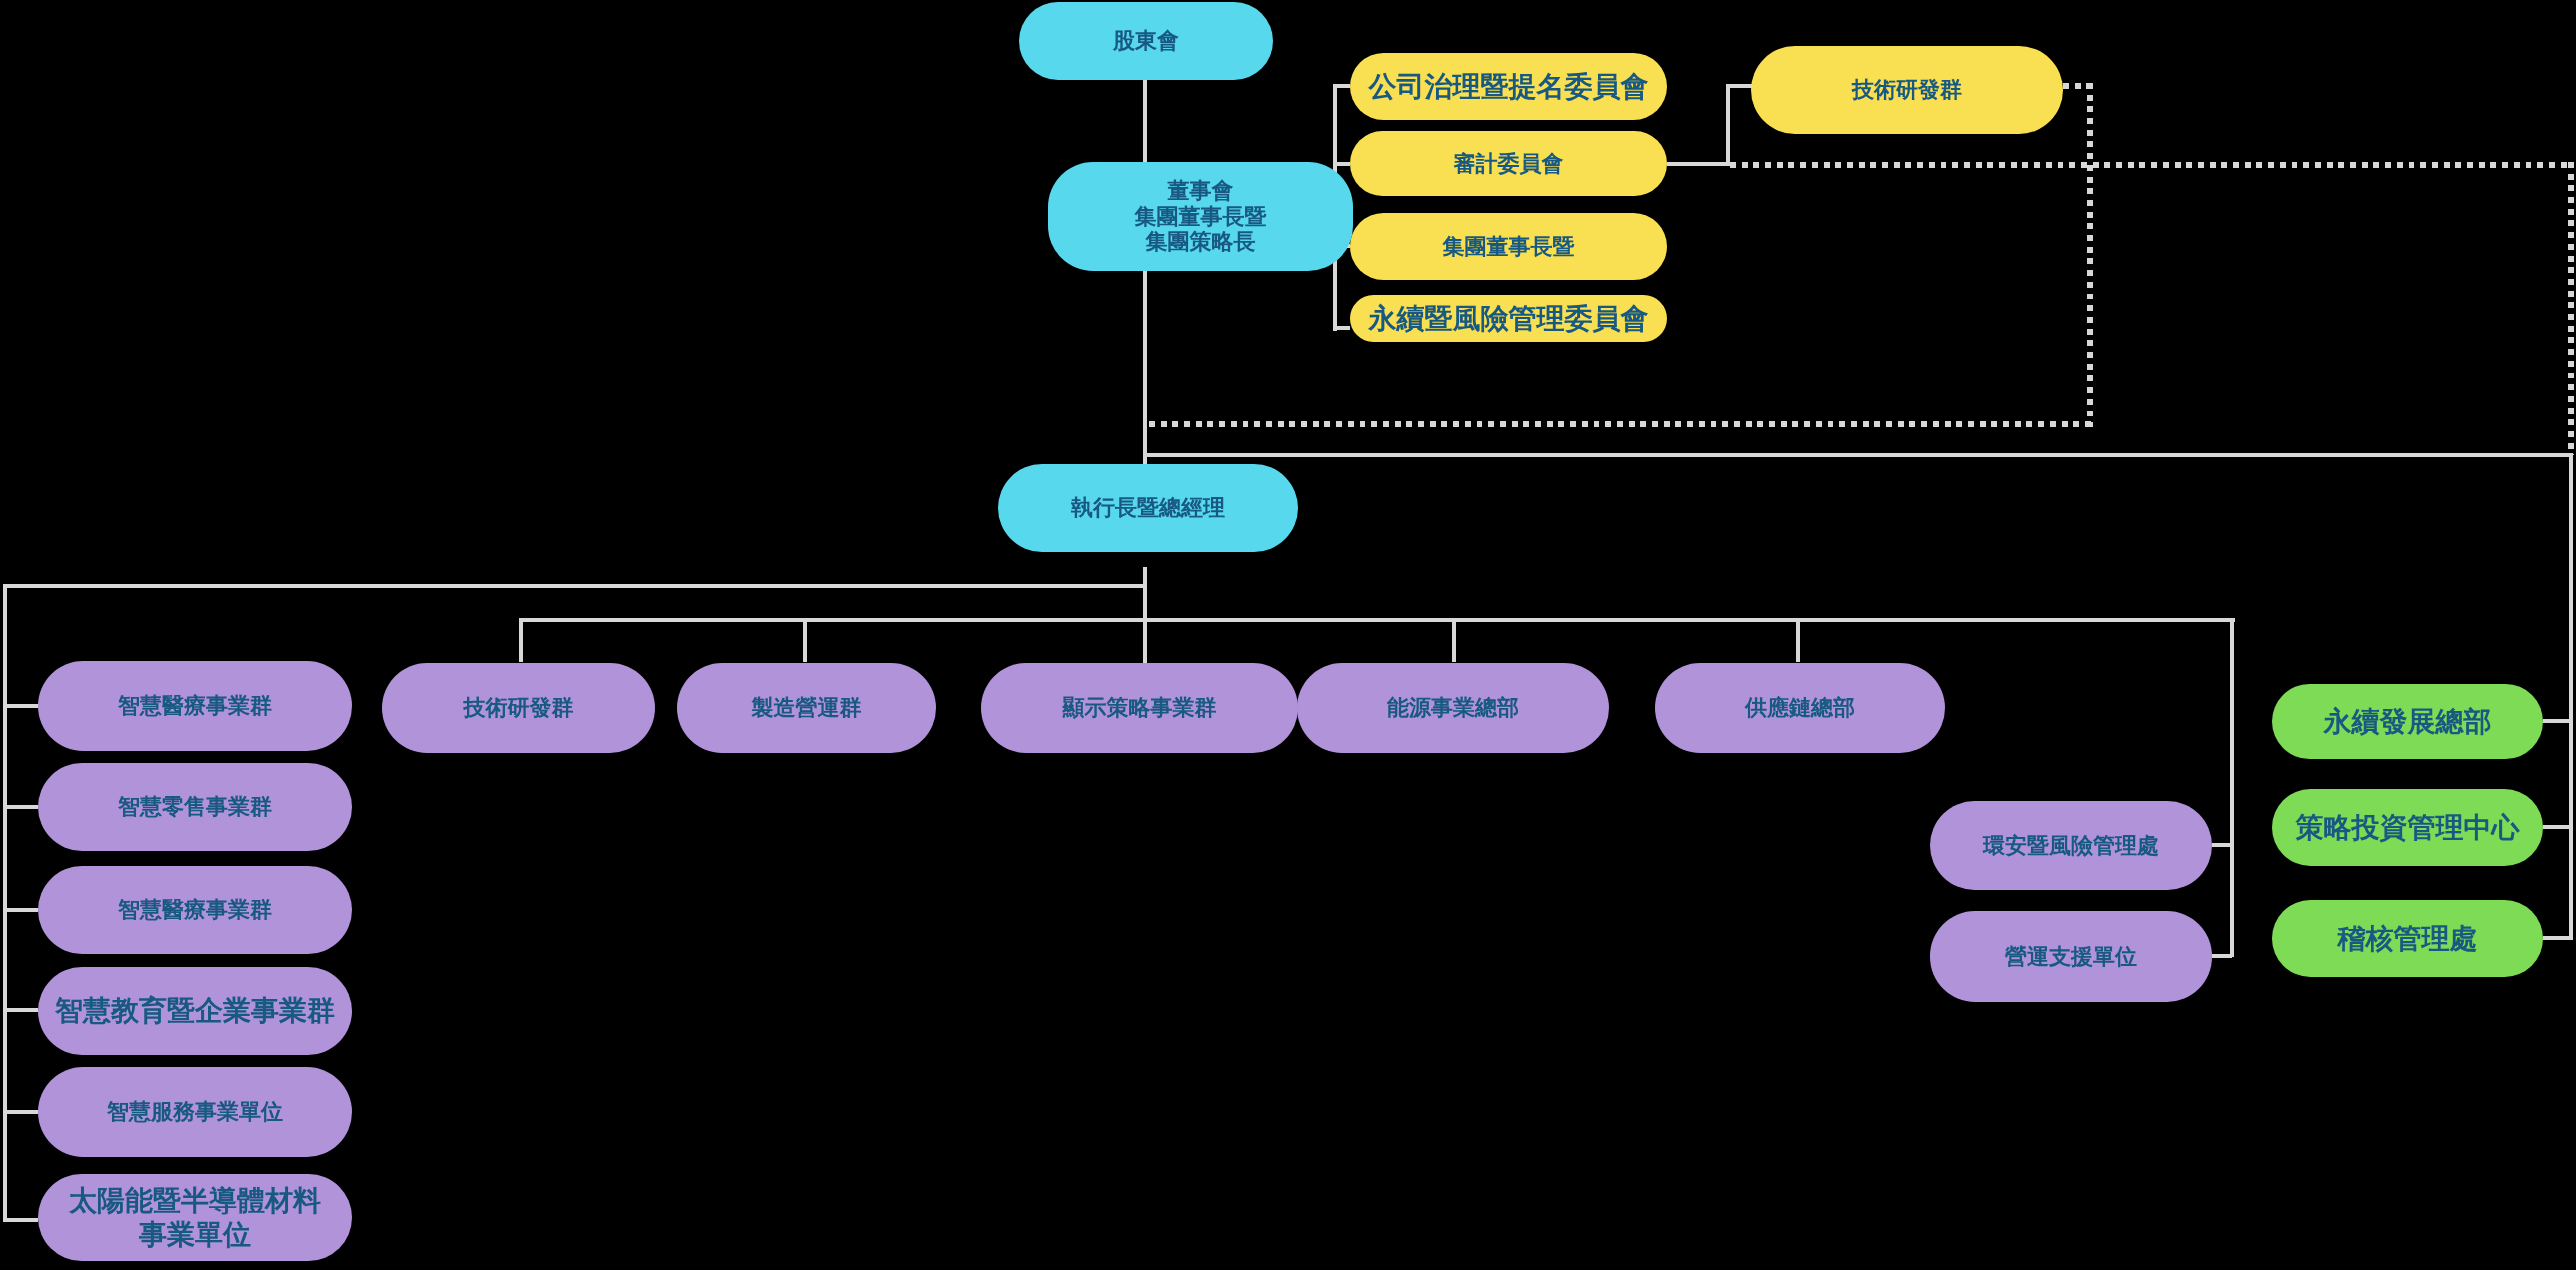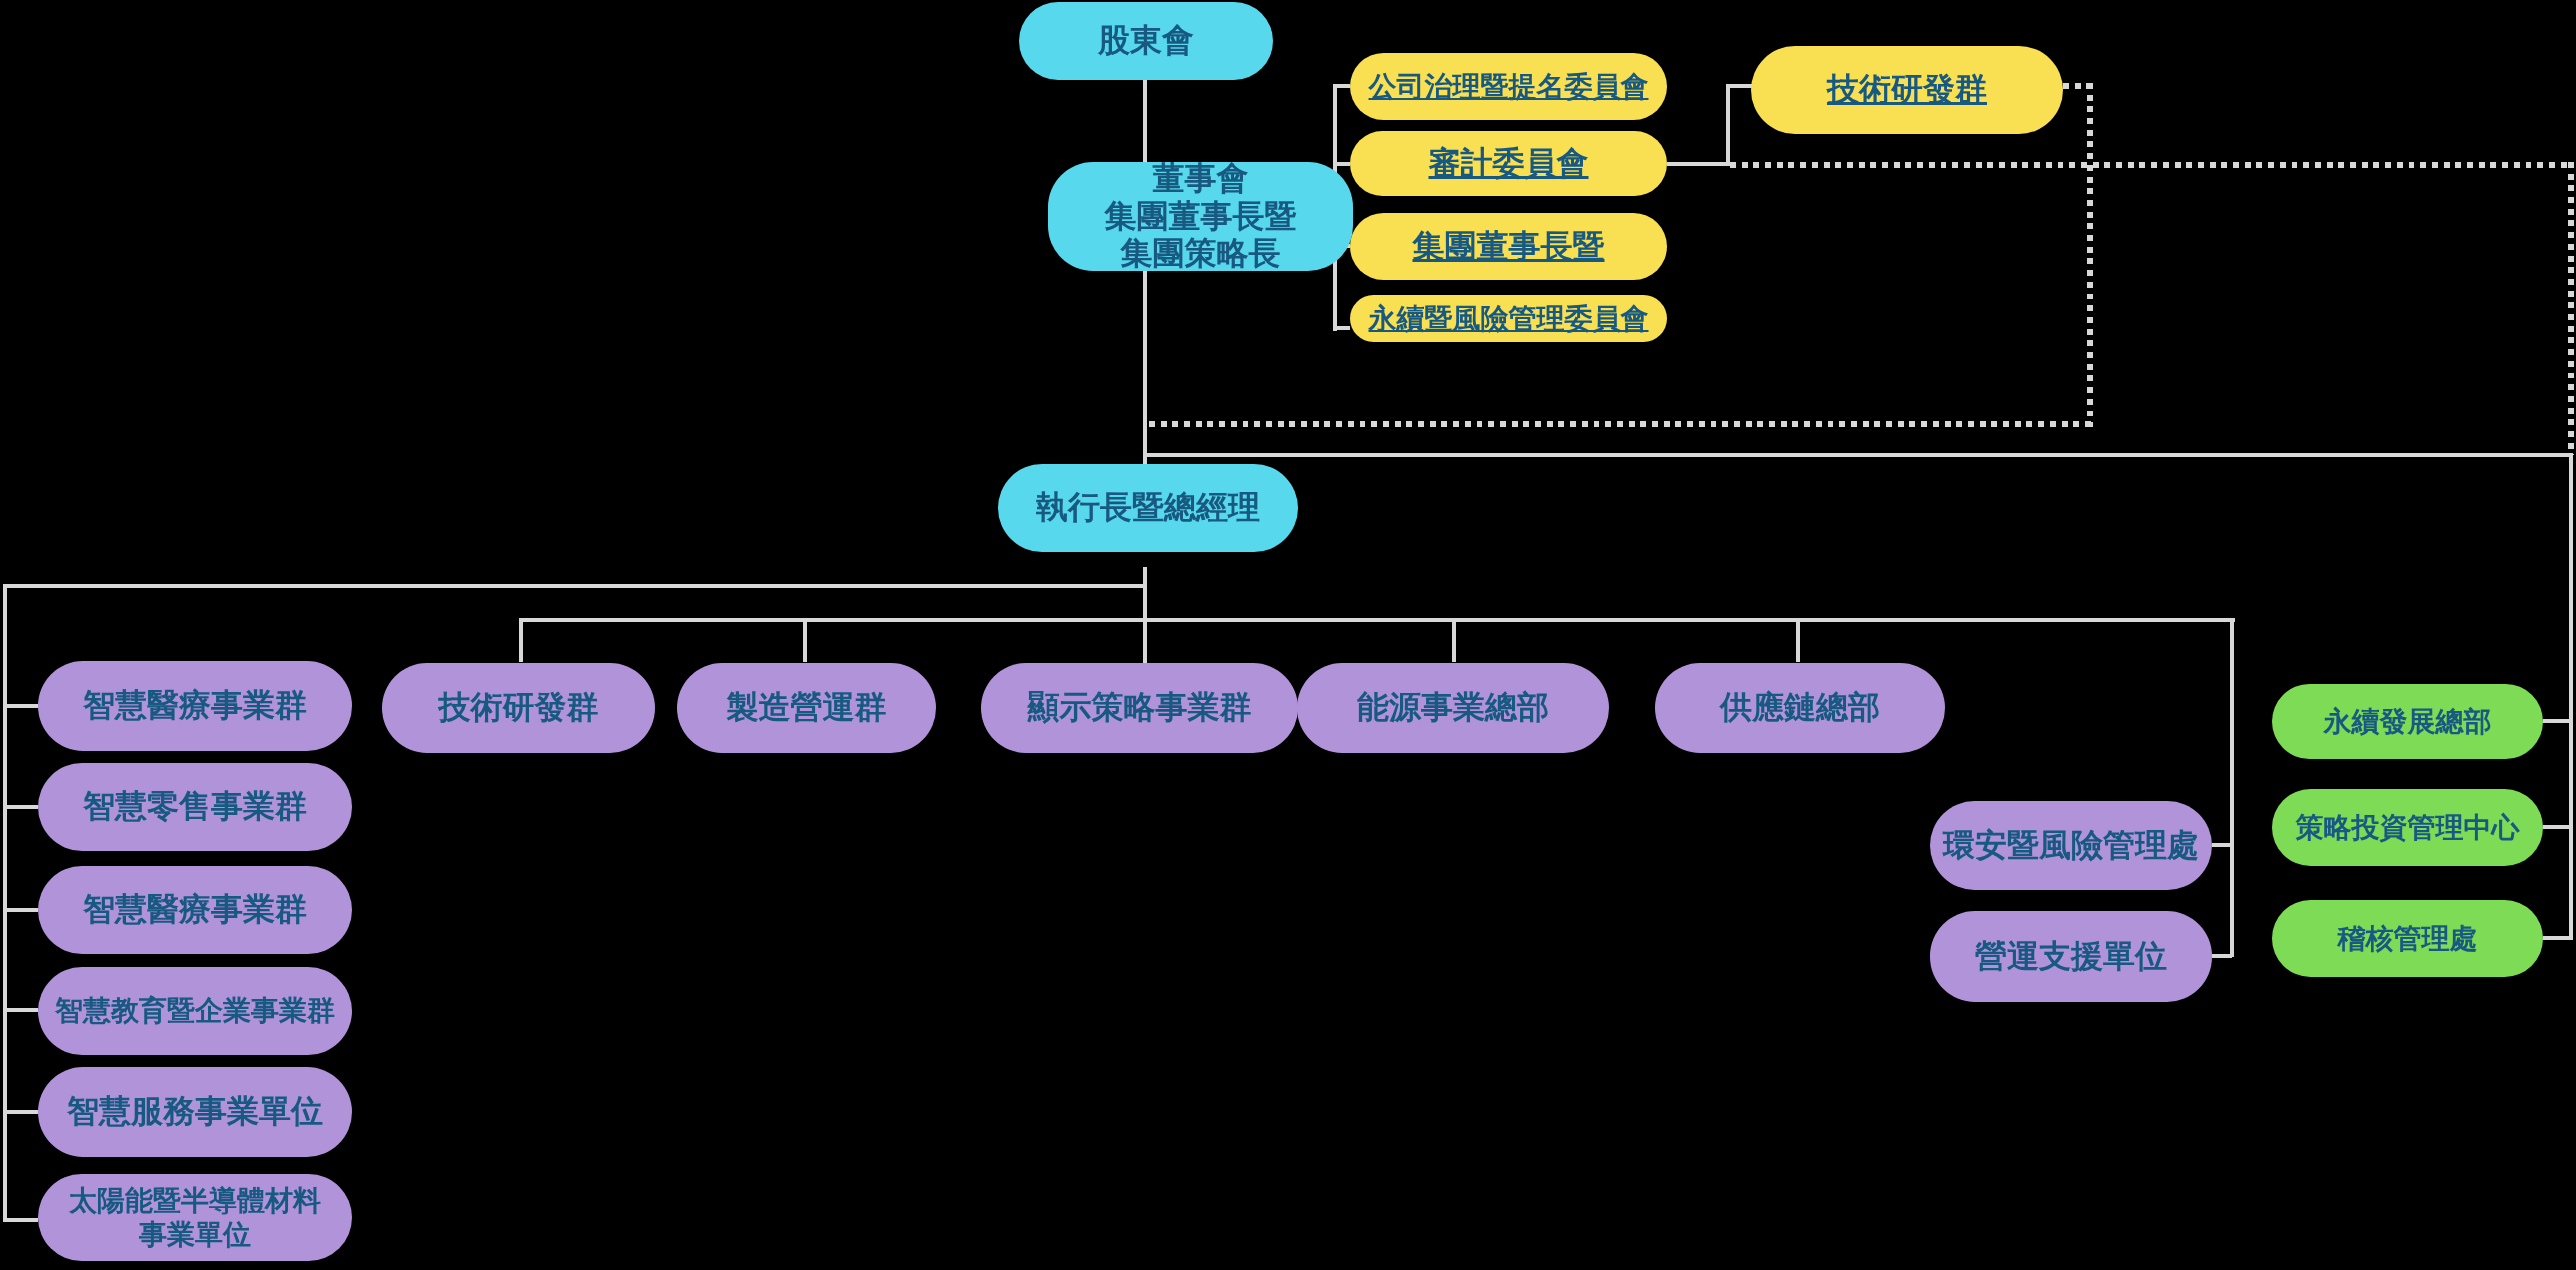--- a/index.html
+++ b/index.html
@@ -3,24 +3,24 @@
 <meta charset="utf-8">
 <style>
   :root{
     --bg:#000000; --line:#d8d8d8; --cyan:#58d8ec; --yellow:#f9df52;
     --purple:#b193d9; --green:#7edb56; --text:#175980;
   }
   html,body{margin:0;padding:0;background:var(--bg);}
   #canvas{position:relative;width:2576px;height:1270px;background:var(--bg);overflow:hidden;
           font-family:"Liberation Sans","DejaVu Sans",sans-serif;}
   .node{position:absolute;display:flex;align-items:center;justify-content:center;
-        border-radius:45px;color:var(--text);font-weight:bold;font-size:32px;
+        border-radius:45px;color:var(--text);font-weight:bold;font-size:22px;
         text-align:center;white-space:pre-line;line-height:1.18;z-index:2;}
   .cyan{background:var(--cyan);}
-  .yellow{background:var(--yellow);text-decoration:underline;}
+  .yellow{background:var(--yellow);}
   .purple{background:var(--purple);}
   .green{background:var(--green);}
   .fs33{font-size:28px;}
   .hline,.vline{position:absolute;background:var(--line);z-index:1;}
   .hdot{position:absolute;height:5.9px;z-index:1;
         background:repeating-linear-gradient(90deg,var(--line) 0 5.9px,transparent 5.9px 11.7px);}
   .vdot{position:absolute;width:5.9px;z-index:1;
         background:repeating-linear-gradient(180deg,var(--line) 0 5.9px,transparent 5.9px 11.7px);}
 </style>
 </head>

